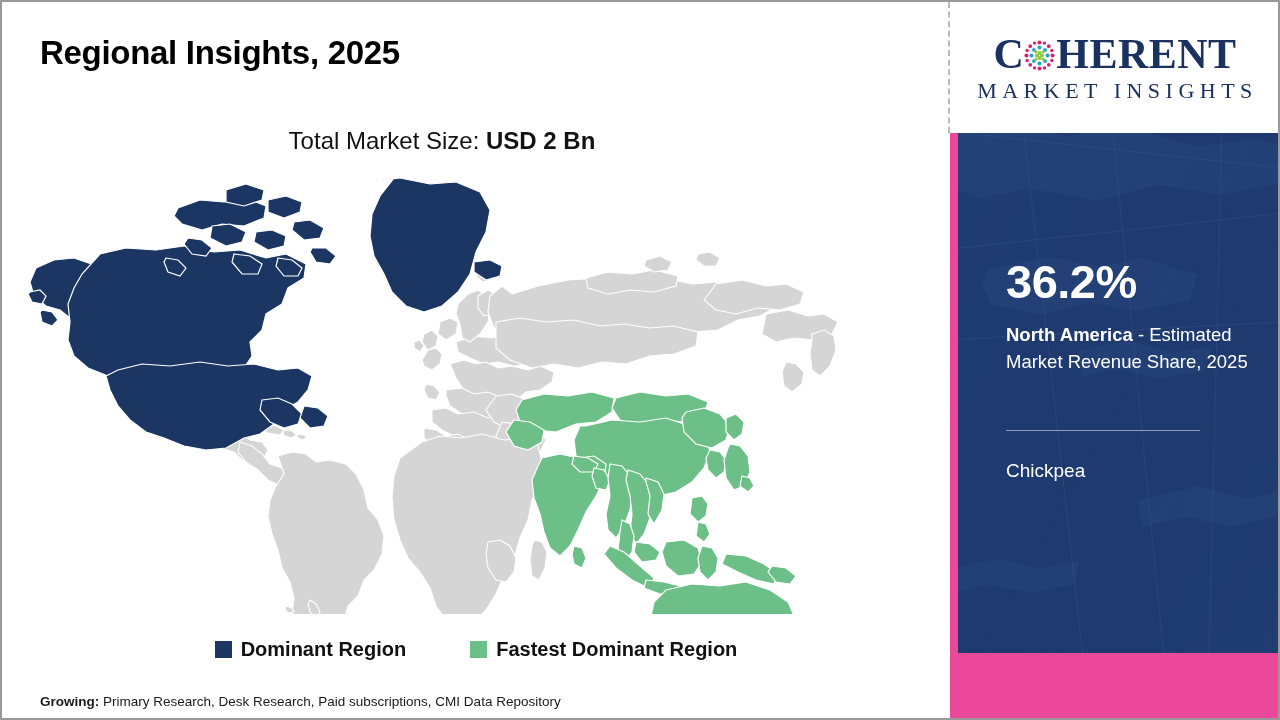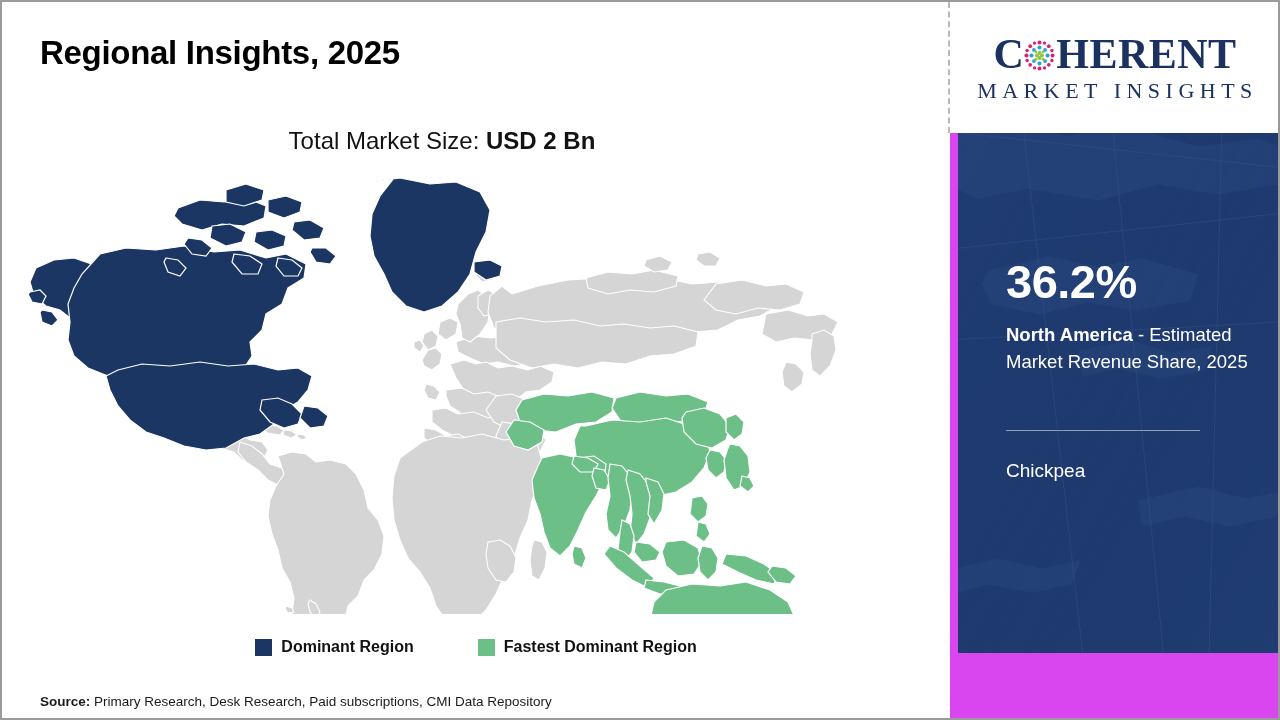--- a/index.html
+++ b/index.html
@@ -7,21 +7,21 @@
     padding: 0;
     background: #ffffff;
   }
   body {
     font-family: "Liberation Sans", sans-serif;
   }
   #canvas {
     position: relative;
     width: 1280px;
     height: 720px;
-    background: #d946ef;
+    background: #ec4899;
     box-sizing: border-box;
     border: 2px solid #9a9a9a;
     overflow: hidden;
   }
 
   
   #left-panel {
     position: absolute;
     left: 0; top: 0;
     width: 948px; height: 716px;
@@ -70,21 +70,21 @@
   .legend-item {
     display: flex;
     align-items: center;
     gap: 9px;
   }
   .legend-swatch {
     width: 17px; height: 17px;
     display: inline-block;
   }
   .legend-label {
-    font-size: 16px;
+    font-size: 20px;
     font-weight: bold;
     color: #111111;
     white-space: nowrap;
   }
 
   
   #source-line {
     position: absolute;
     left: 38px; top: 692px;
     font-size: 13.5px;
@@ -356,21 +356,21 @@
         <span class="legend-swatch" style="background:#1b3663"></span>
         <span class="legend-label">Dominant Region</span>
       </div>
       <div class="legend-item">
         <span class="legend-swatch" style="background:#6cbf87"></span>
         <span class="legend-label">Fastest Dominant Region</span>
       </div>
     </div>
 
     <div id="source-line">
-      <span class="src-label">Source:</span><span> Primary Research, Desk Research, Paid subscriptions, CMI Data Repository</span>
+      <span class="src-label">Growing:</span><span> Primary Research, Desk Research, Paid subscriptions, CMI Data Repository</span>
     </div>
   </div>
 
   <div id="panel-divider"></div>
 
   <div id="right-panel">
 
     <div id="logo-area">
       <div id="logo-top">
         <span class="logo-letters">C</span>

